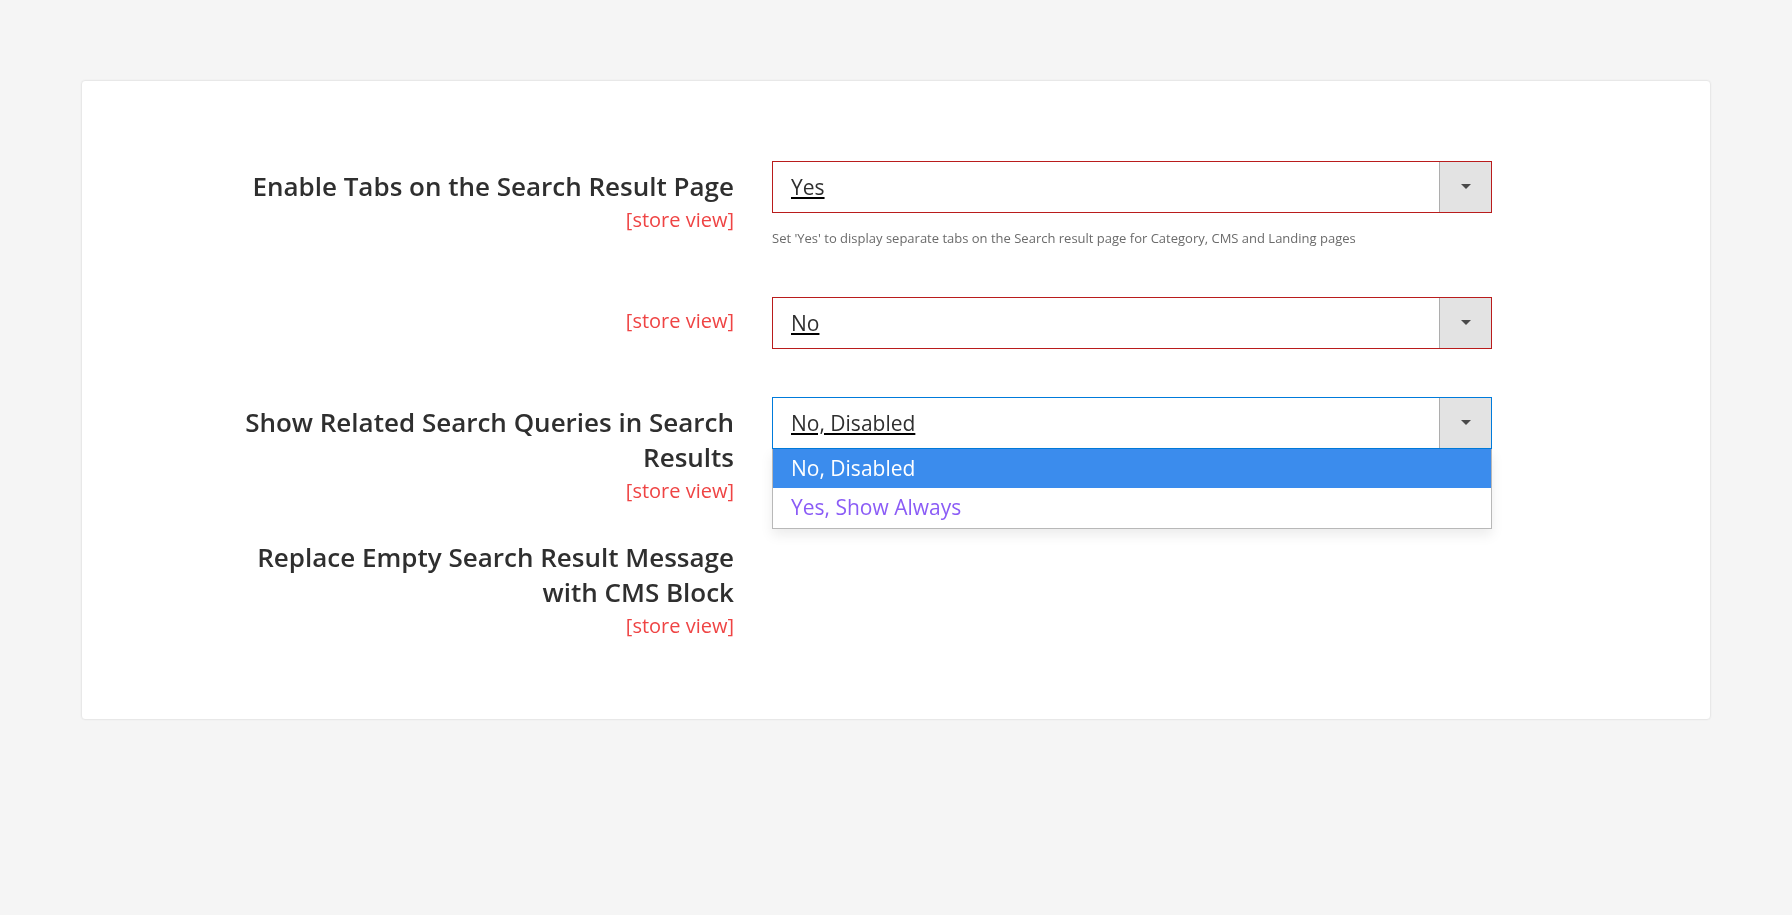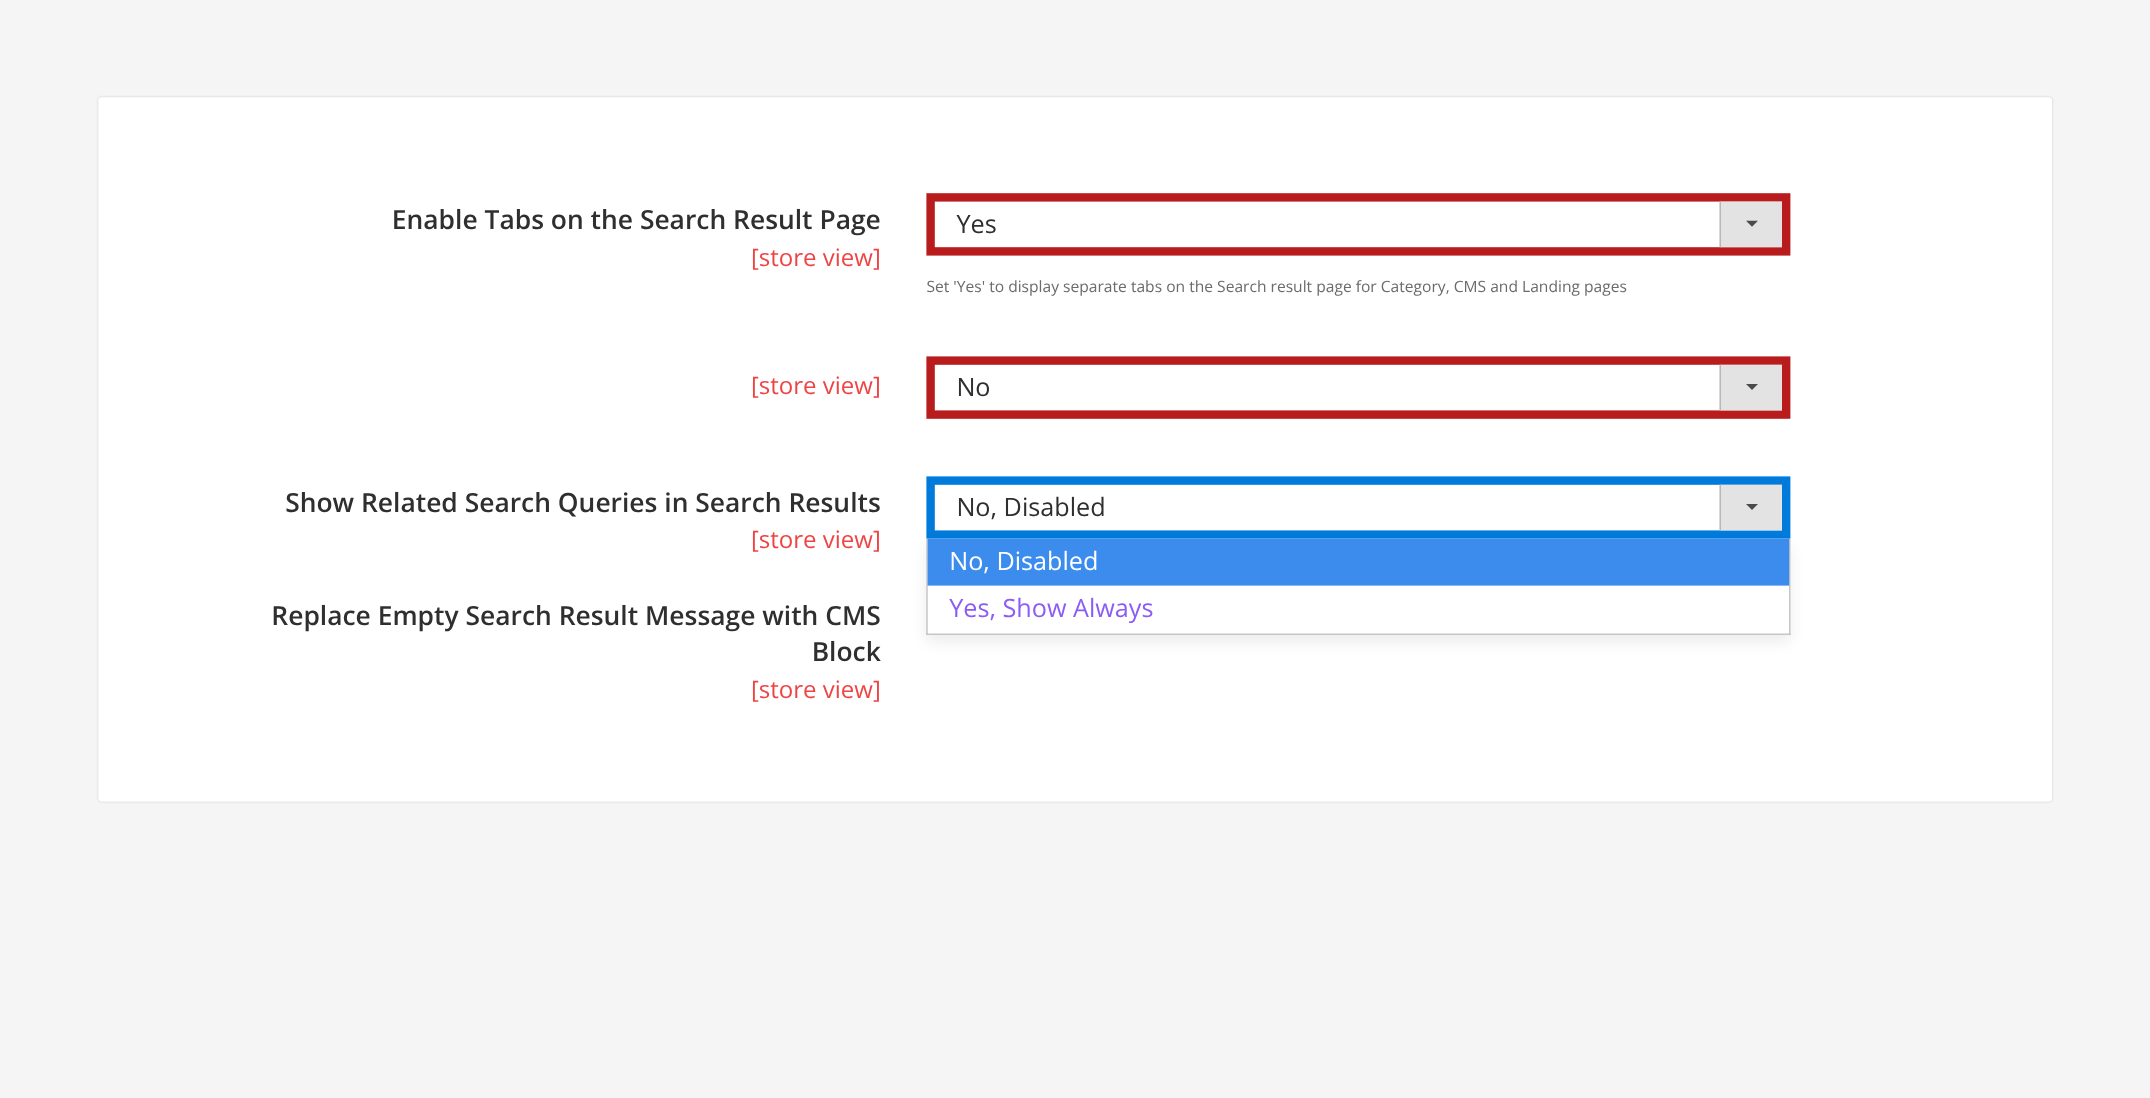--- a/index.html
+++ b/index.html
@@ -27,45 +27,46 @@
   }
   .field-row:last-child { margin-bottom: 0; }
   .label-col {
     width: 570px;
     text-align: right;
     padding-right: 38px;
     padding-top: 8px;
     flex-shrink: 0;
   }
   .label-main {
-    font-size: 22px;
+    font-size: 26px;
     font-weight: 600;
     color: #2f2f2f;
     line-height: 1.35;
     display: block;
   }
   .label-scope {
     font-size: 20px;
     color: #ef4444;
     margin-top: 2px;
     display: block;
   }
   .control-col {
     width: 720px;
     flex-shrink: 0;
     position: relative;
   }
   .select-wrap {
     position: relative;
     height: 52px;
     width: 100%;
-    border: 7px solid #b91c1c;
+    border: 1px solid #b91c1c;
     background: #ffffff;
     display: flex;
     align-items: stretch;
+    text-decoration: underline;
   }
   .select-wrap.focused {
     border-color: #007bdb;
   }
   .select-value {
     flex: 1;
     padding: 0 18px;
     font-size: 21px;
     color: #2f2f2f;
     display: flex;

